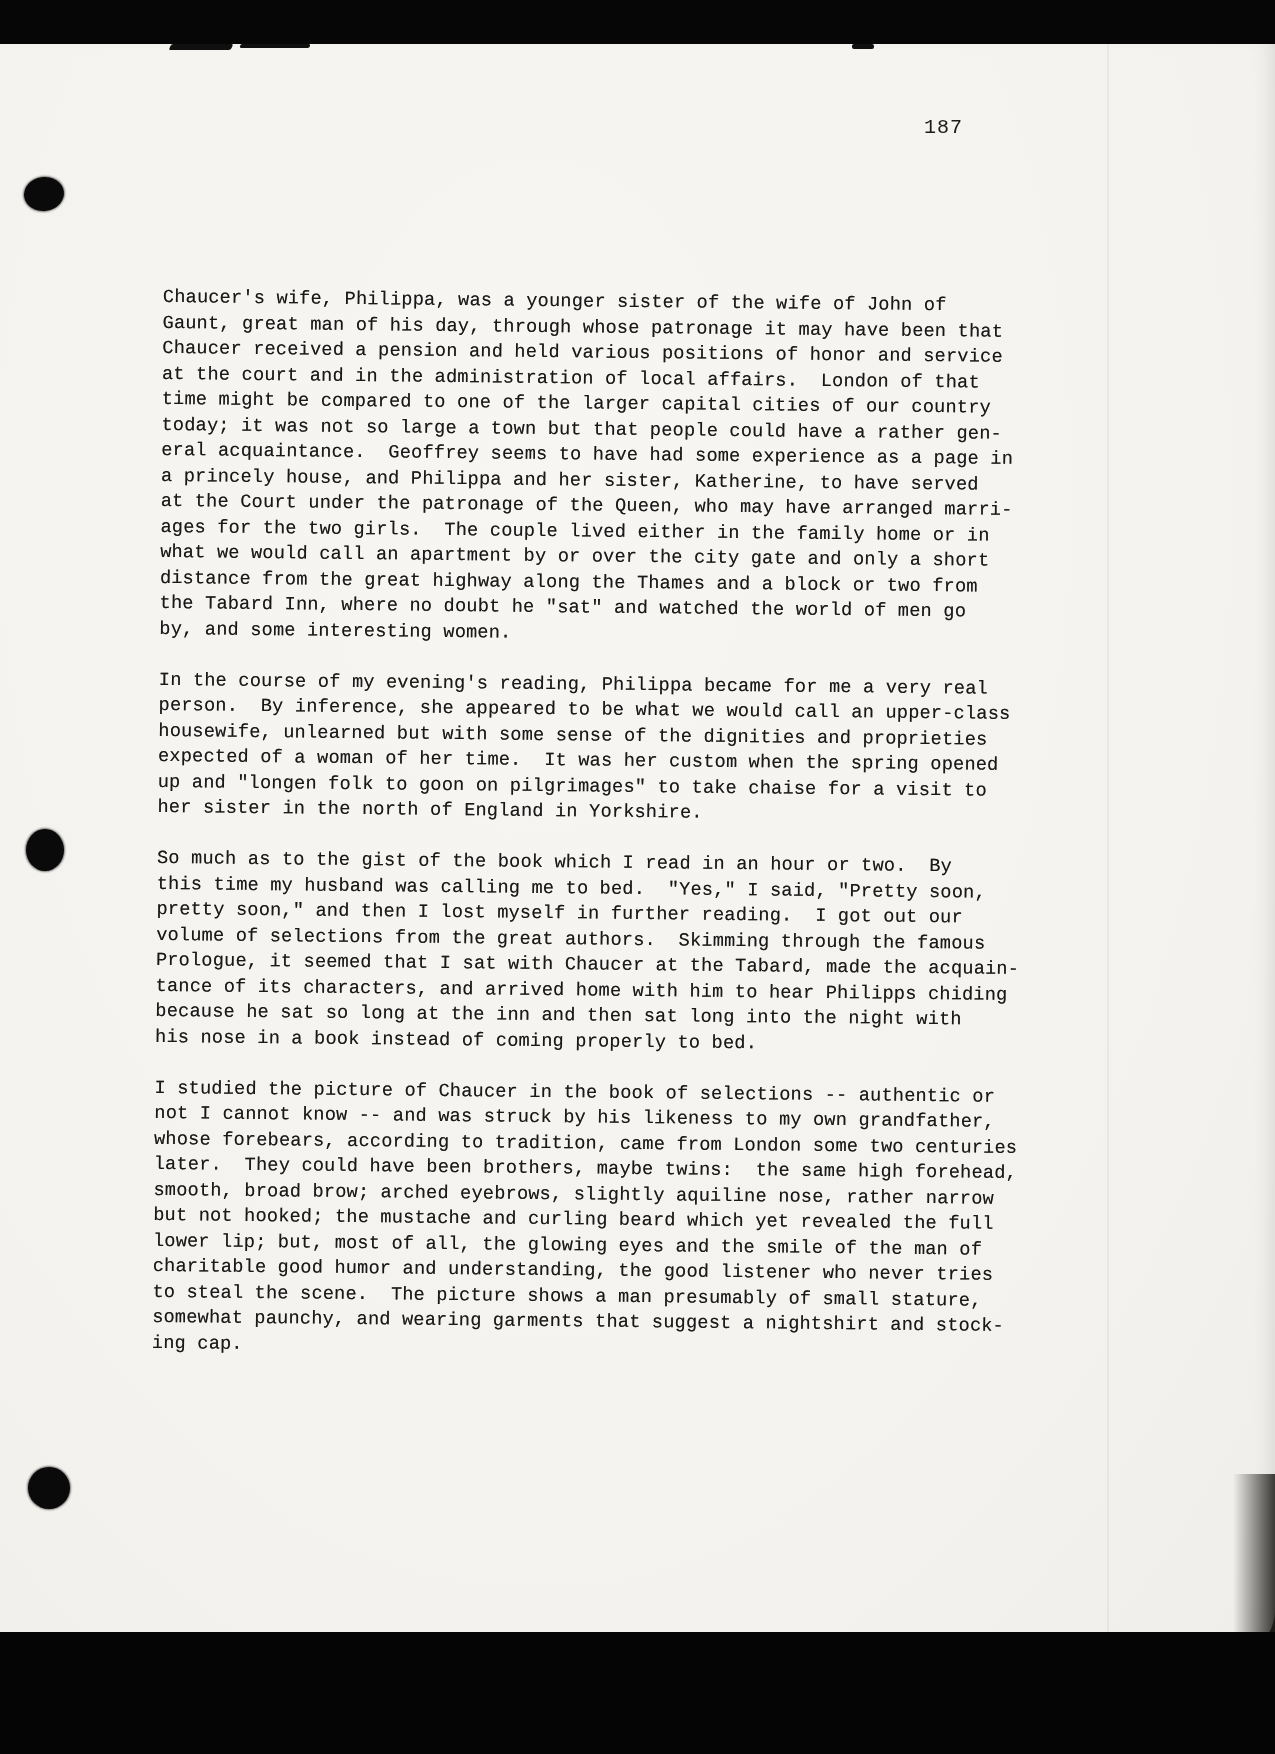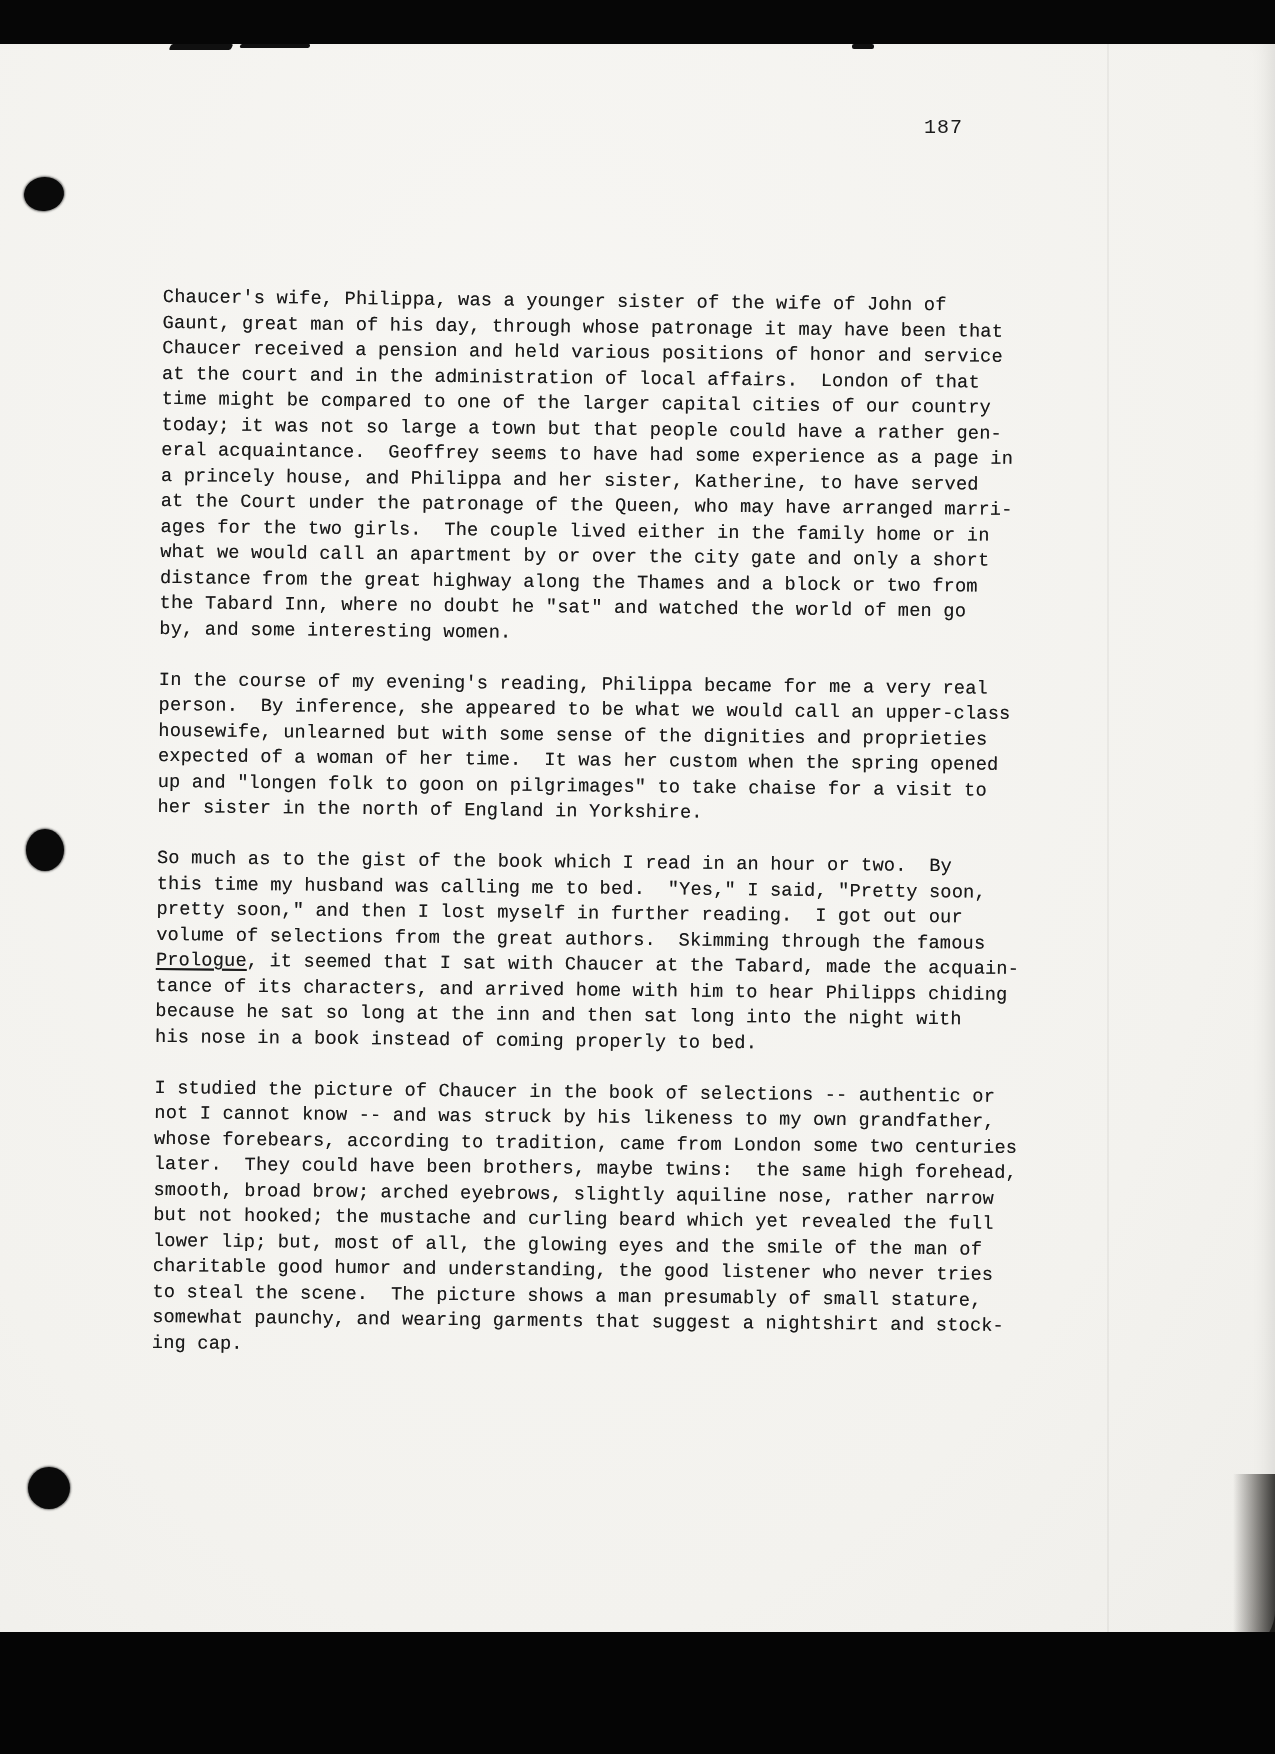--- a/index.html
+++ b/index.html
@@ -39,21 +39,21 @@
   }
   .text-block{
     position:absolute;left:163px;top:241px;width:880px;
     transform:rotate(0.6deg);transform-origin:0 0;
     color:#191919;
     font-size:18.6px;line-height:25.5px;letter-spacing:0.2px;
     text-shadow:0 0 0.5px rgba(20,20,20,0.55);
   }
   .para{margin:0 0 25.5px 0;}
   .line{white-space:pre;height:25.5px;}
-  .underline{text-decoration:underline;text-underline-offset:3px;text-decoration-thickness:1.5px;}
+  .underline{text-underline-offset:3px;text-decoration-thickness:1.5px;}
   .torn-band{
     position:absolute;left:-4px;top:1596px;width:1256px;height:40px;
     transform:rotate(0.5deg);transform-origin:0 50%;
     background:
       repeating-linear-gradient(90deg,rgba(255,255,255,0.07) 0 2px,rgba(0,0,0,0) 2px 9px),
       linear-gradient(180deg,#9a958c 0%,#6b665f 25%,#46423d 55%,#34312d 100%);
     border-radius:6px 12px 24px 6px;
   }
   .right-edge-strip{
     position:absolute;right:0;top:1430px;width:42px;height:182px;

